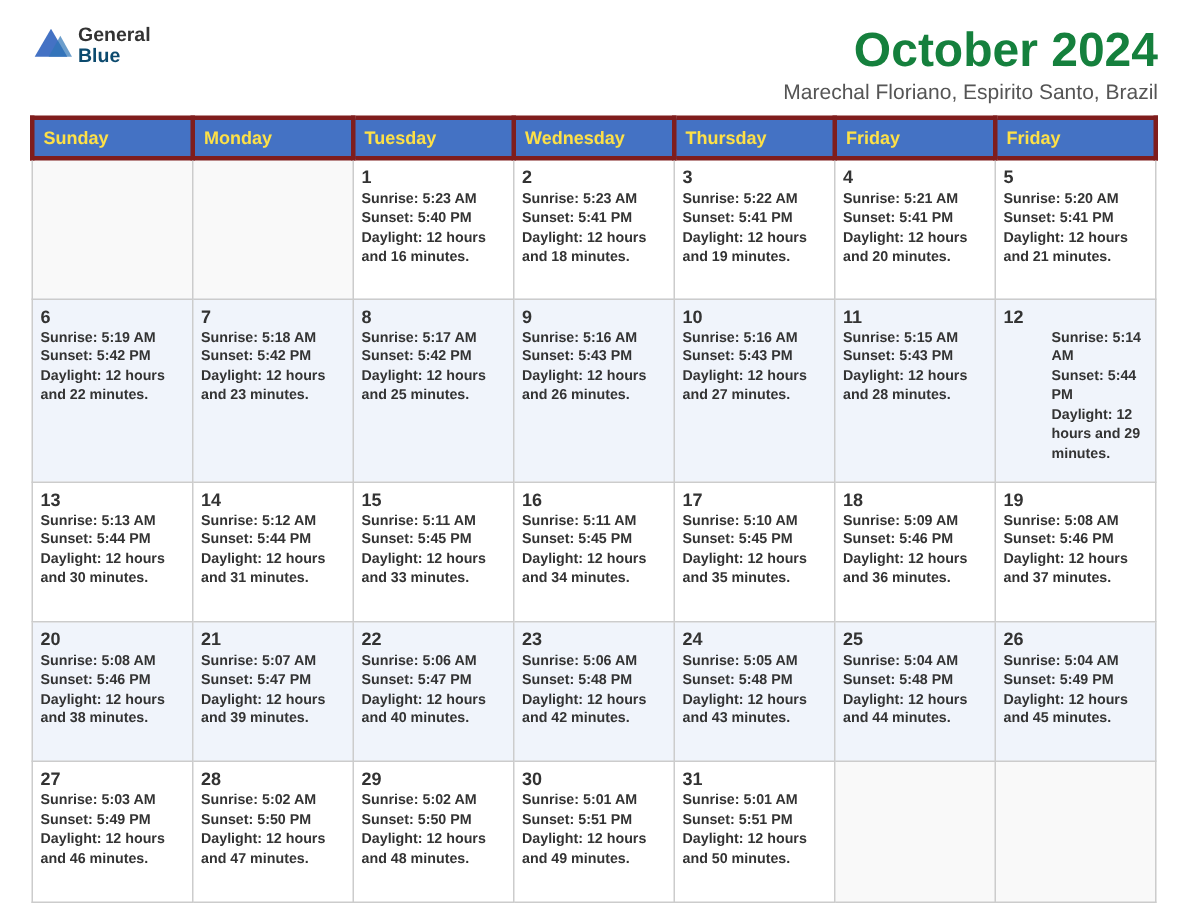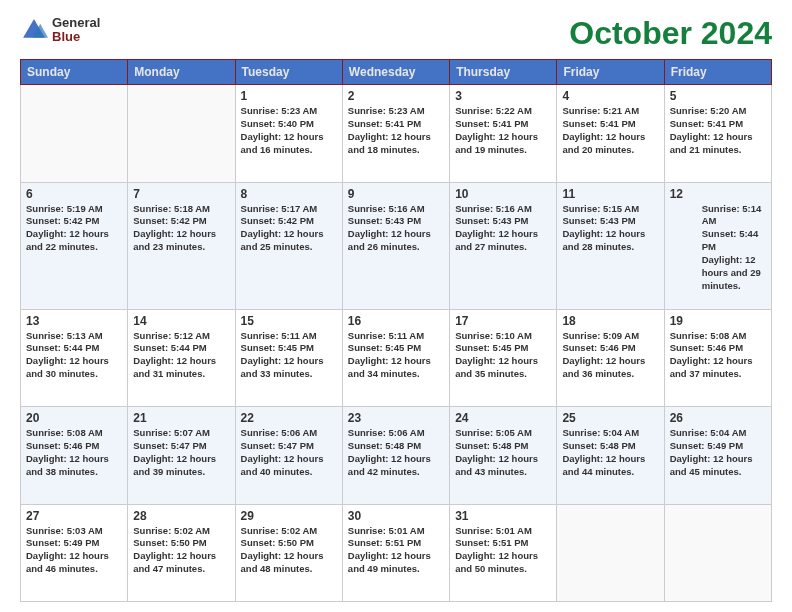--- a/index.html
+++ b/index.html
@@ -57,26 +57,26 @@
     }
     .calendar {
       flex: 1;
       border: 1px solid #ccc;
       border-collapse: collapse;
       width: 100%;
       table-layout: fixed;
     }
     .calendar th {
       background: #4472c4;
-      color: #e5e5e5;
+      color: #fde047;
       text-align: left;
       padding: 5px 6px;
       font-size: 12px;
       font-weight: bold;
-      border: 1px solid #7f1d1d;
+      border: 3px solid #7f1d1d;
     }
     .calendar td {
       vertical-align: top;
       border: 1px solid #ccc;
       padding: 4px 5px;
       font-size: 10px;
       color: #333;
       height: 88px;
     }
     .day-num {
@@ -103,25 +103,26 @@
 
 <div class="page">
   <div class="header">
     <div class="logo">
       <svg class="logo-icon" viewBox="0 0 36 36">
         <polygon points="18,4 32,28 4,28" fill="#4472c4"></polygon>
         <polygon points="26,10 36,28 16,28" fill="#2e75b6" opacity="0.7"></polygon>
       </svg>
       <div class="logo-text">
         <span>General</span>
-        <span style="color:#7f1d1d;">Blue</span>
+        <span style="color:#0c4a6e;">Blue</span>
       </div>
     </div>
     <div class="title-block">
       <div class="month-title">October 2024</div>
+      <div class="subtitle">Marechal Floriano, Espirito Santo, Brazil</div>
     </div>
   </div>
 
   <table class="calendar">
     <thead>
       <tr>
       <th>Sunday</th>
           <th>Monday</th>
           <th>Tuesday</th>
           <th>Wednesday</th>

